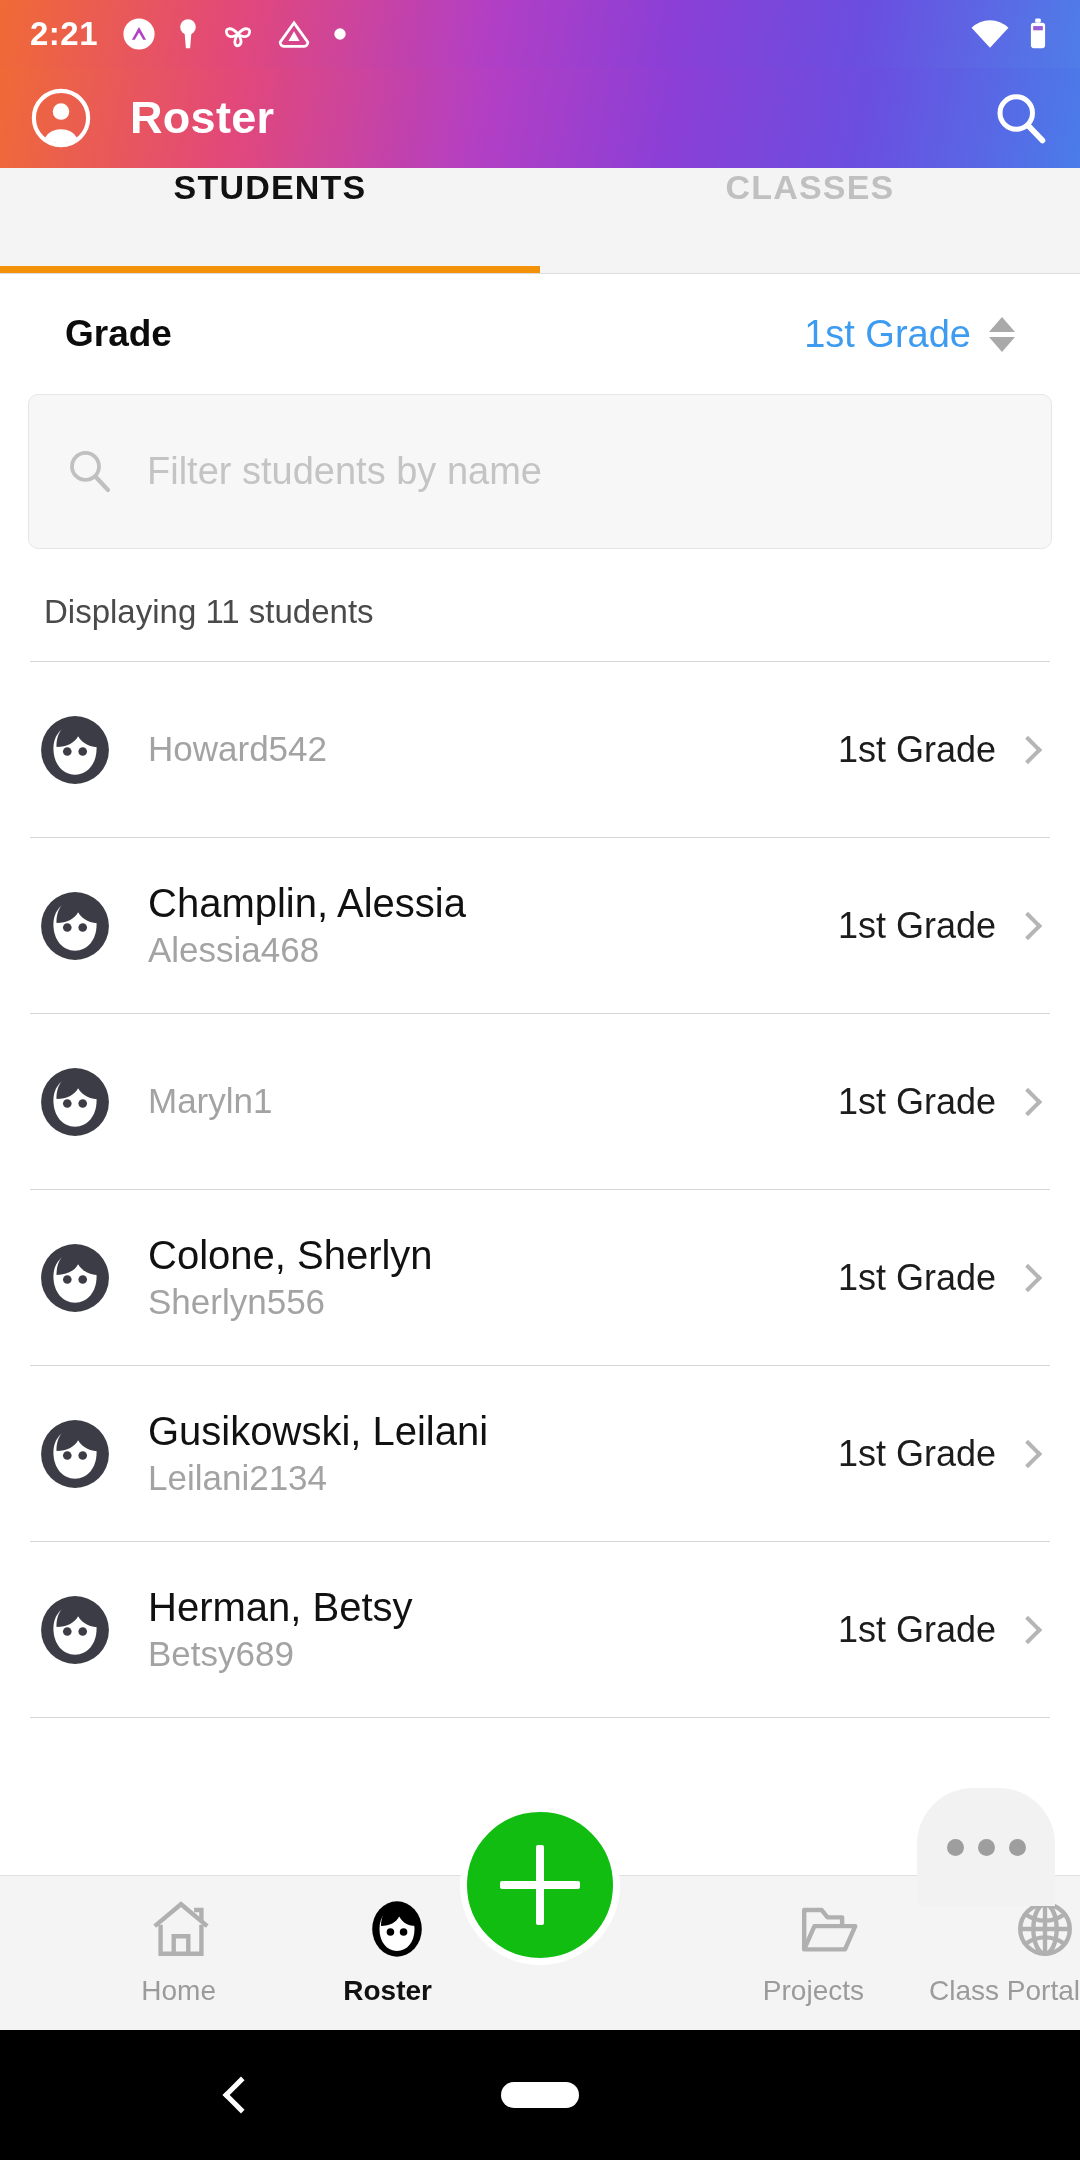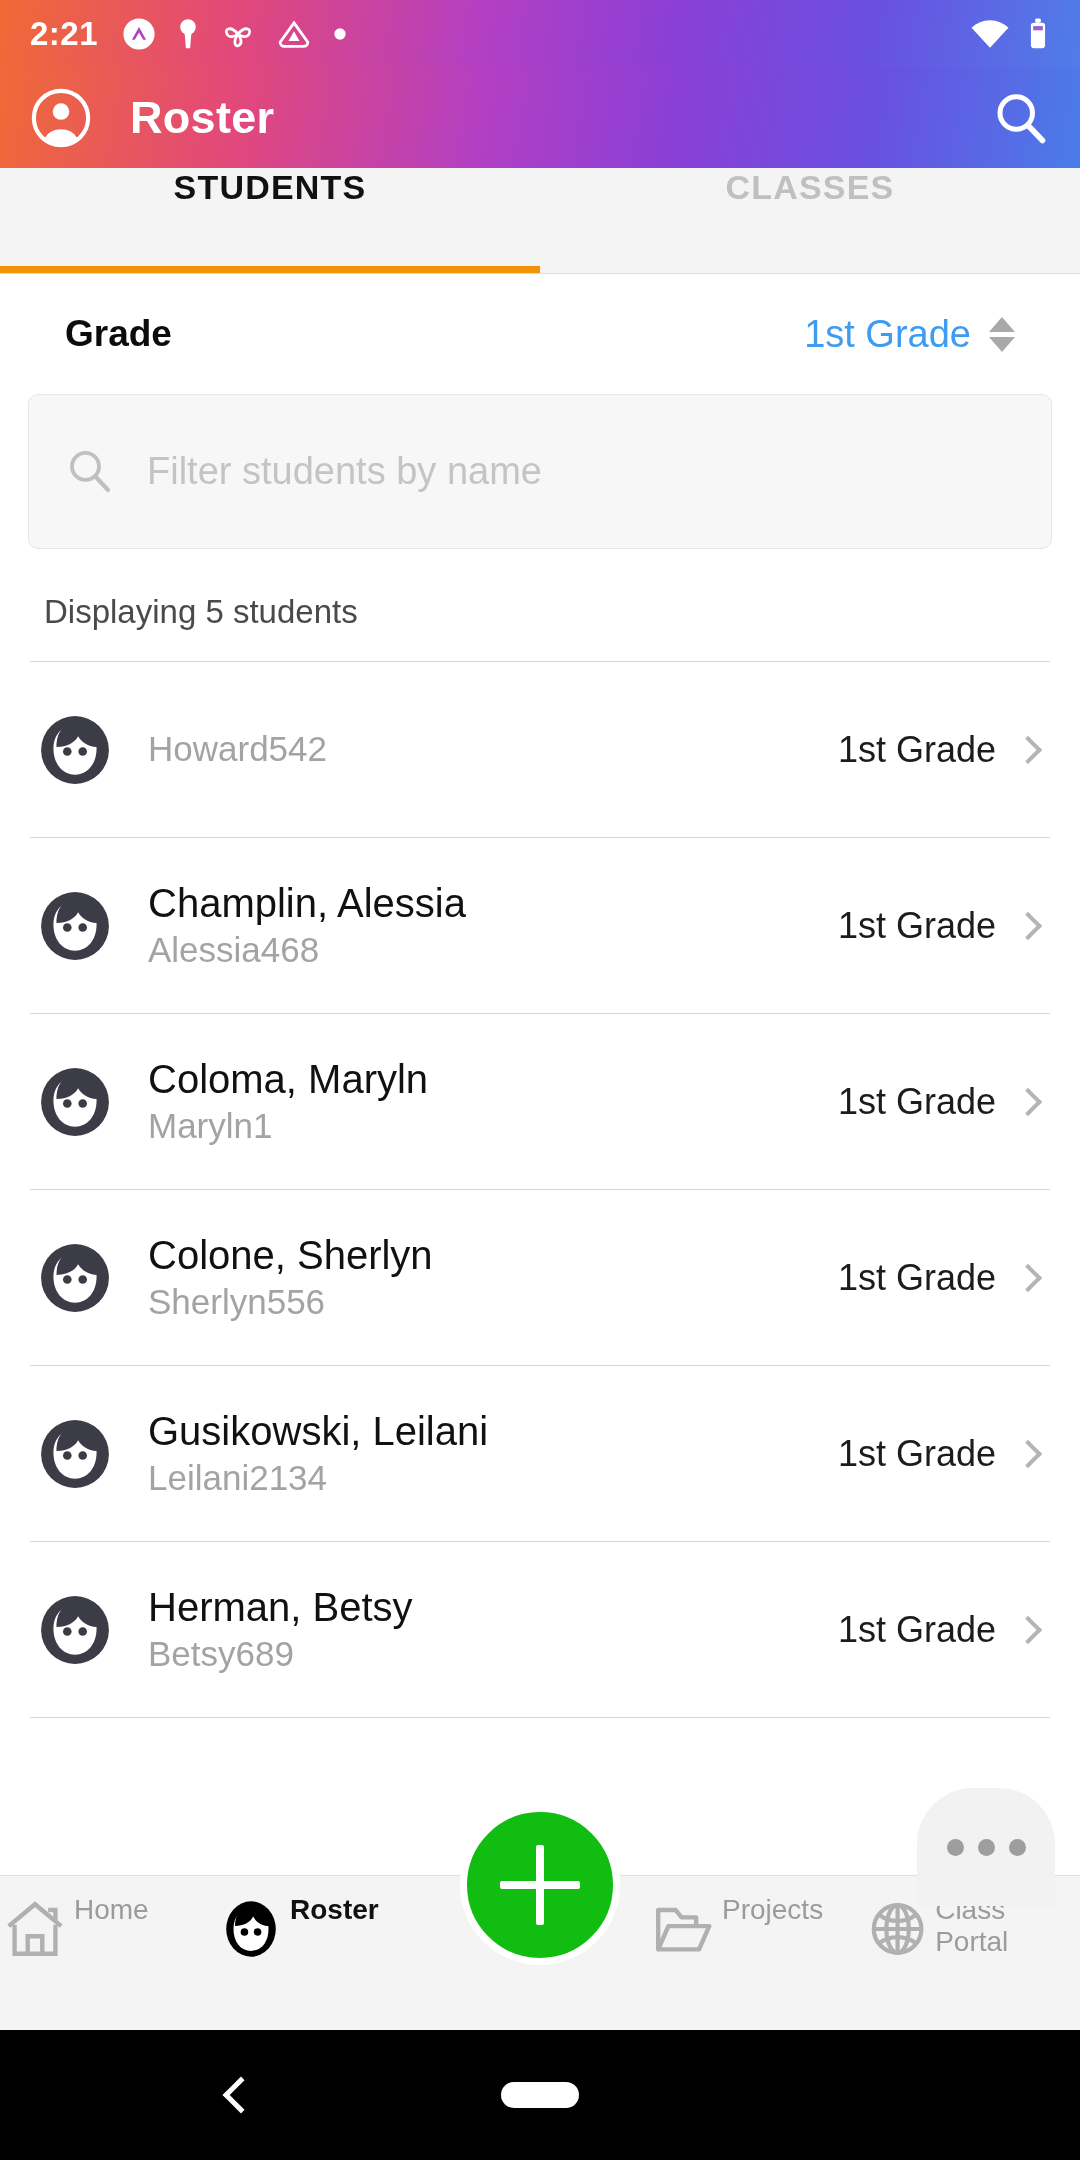--- a/index.html
+++ b/index.html
@@ -116,22 +116,22 @@
   .dot{ width:17px;height:17px;border-radius:50%;background:#9e9e9e; }
 
   
   .bottomnav{
     position:absolute; left:0; bottom:130px; width:100%; height:155px;
     background:#f4f4f4; border-top:1px solid #e0e0e0;
     display:flex; align-items:flex-start; padding-top:18px;
     z-index:3;
   }
   .navitem{
-    flex:1 1 20%; display:flex; flex-direction:row;
-    align-items:flex-start; gap:4px;
+    flex:1 1 20%; display:flex; flex-direction:column;
+    align-items:flex-end; gap:11px;
   }
   .navlabel{ font-size:28px; color:#9b9b9b; }
   .navitem.active .navlabel{ color:#111; font-weight:700; }
   .fab{
     position:absolute; left:50%; transform:translateX(-50%);
     bottom:195px; width:160px; height:160px; border-radius:50%;
     background:#10bd10; border:7px solid #ffffff;
     display:flex; align-items:center; justify-content:center;
     z-index:6;
   }
@@ -226,21 +226,21 @@
 <div class="filter-wrap">
   <div class="filter-box">
     <svg width="54" height="54" viewBox="0 0 48 48">
       <circle cx="20" cy="19" r="12" fill="none" stroke="#c0c0c0" stroke-width="3.4"></circle>
       <line x1="28.8" y1="28" x2="40" y2="40" stroke="#c0c0c0" stroke-width="3.8" stroke-linecap="round"></line>
     </svg>
     <div class="filter-text">Filter students by name</div>
   </div>
 </div>
 
-<div class="count-text">Displaying 5 students</div>
+<div class="count-text">Displaying 11 students</div>
 
 <div class="list">
   <div class="divider"></div>
 
   <div class="row">
     <svg class="avatar" viewBox="0 0 48 48">
       <circle cx="24" cy="24" r="22" fill="#3c3c46"></circle>
       <path d="M24 8 C32 8 38 14 38 23 C38 33 32 40 24 40 C16 40 10 33 10 23 C10 14 16 8 24 8 Z" fill="#fff"></path>
       <path d="M24 7 C33 7 39 13 39 22 C34 22 29 20 26 15 C24 19 19 22 12 22 C12 13 16 7 24 7 Z" fill="#3c3c46"></path>
       <circle cx="19" cy="25" r="2.8" fill="#3c3c46"></circle>
@@ -277,21 +277,20 @@
 
   <div class="row">
     <svg class="avatar" viewBox="0 0 48 48">
       <circle cx="24" cy="24" r="22" fill="#3c3c46"></circle>
       <path d="M24 8 C32 8 38 14 38 23 C38 33 32 40 24 40 C16 40 10 33 10 23 C10 14 16 8 24 8 Z" fill="#fff"></path>
       <path d="M24 7 C33 7 39 13 39 22 C34 22 29 20 26 15 C24 19 19 22 12 22 C12 13 16 7 24 7 Z" fill="#3c3c46"></path>
       <circle cx="19" cy="25" r="2.8" fill="#3c3c46"></circle>
       <circle cx="29" cy="25" r="2.8" fill="#3c3c46"></circle>
     </svg>
     <div class="row-texts">
-      <div class="row-name">Coloma, Maryln</div>
       <div class="row-user">Maryln1</div>
     </div>
     <div class="row-right">
       <div class="row-grade">1st Grade</div>
       <div class="chev"></div>
     </div>
   </div>
   <div class="divider"></div>
 
   <div class="row">

